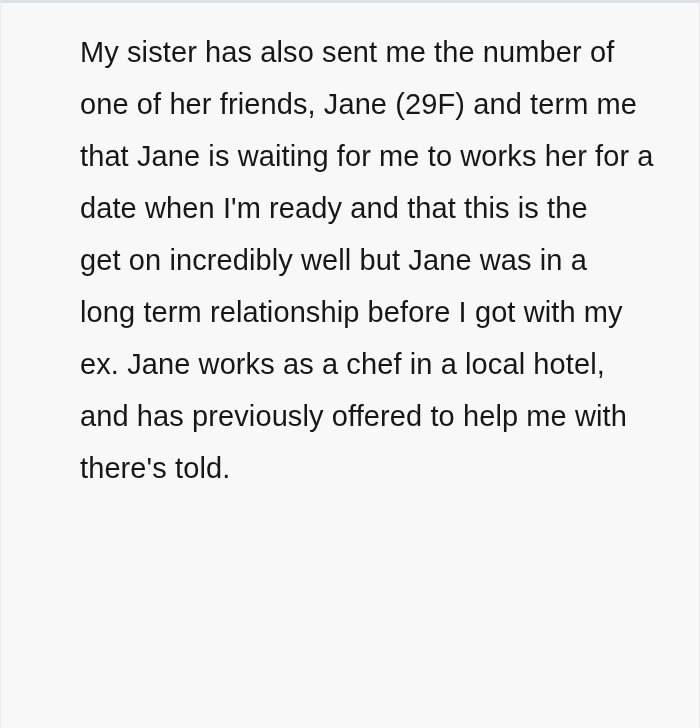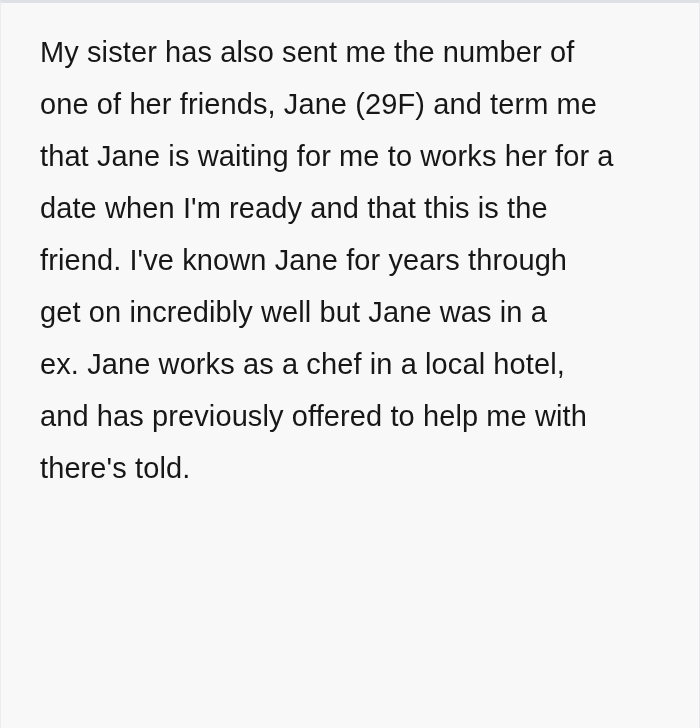--- a/index.html
+++ b/index.html
@@ -24,30 +24,31 @@
   }
   .post-paragraph {
     font-family: "Liberation Sans", "DejaVu Sans", sans-serif;
     font-size: 29px;
     line-height: 52px;
     color: #171717;
     letter-spacing: 0.1px;
   }
   .text-line {
     white-space: nowrap;
+    margin-left: 40px;
   }
 </style>
 </head>
 <body>
 
 <div class="post-card">
   <div class="post-paragraph">
       <div class="text-line">My sister has also sent me the number of</div>
       <div class="text-line">one of her friends, Jane (29F) and term me</div>
       <div class="text-line">that Jane is waiting for me to works her for a</div>
       <div class="text-line">date when I'm ready and that this is the</div>
-      <div class="text-line">friend. I've known Jane for years through</div>
       <div class="text-line">get on incredibly well but Jane was in a</div>
+      <div class="text-line">long term relationship before I got with my</div>
       <div class="text-line">ex. Jane works as a chef in a local hotel,</div>
       <div class="text-line">and has previously offered to help me with</div>
       <div class="text-line">there's told.</div>
     </div>
 </div>
 
 </body></html>

